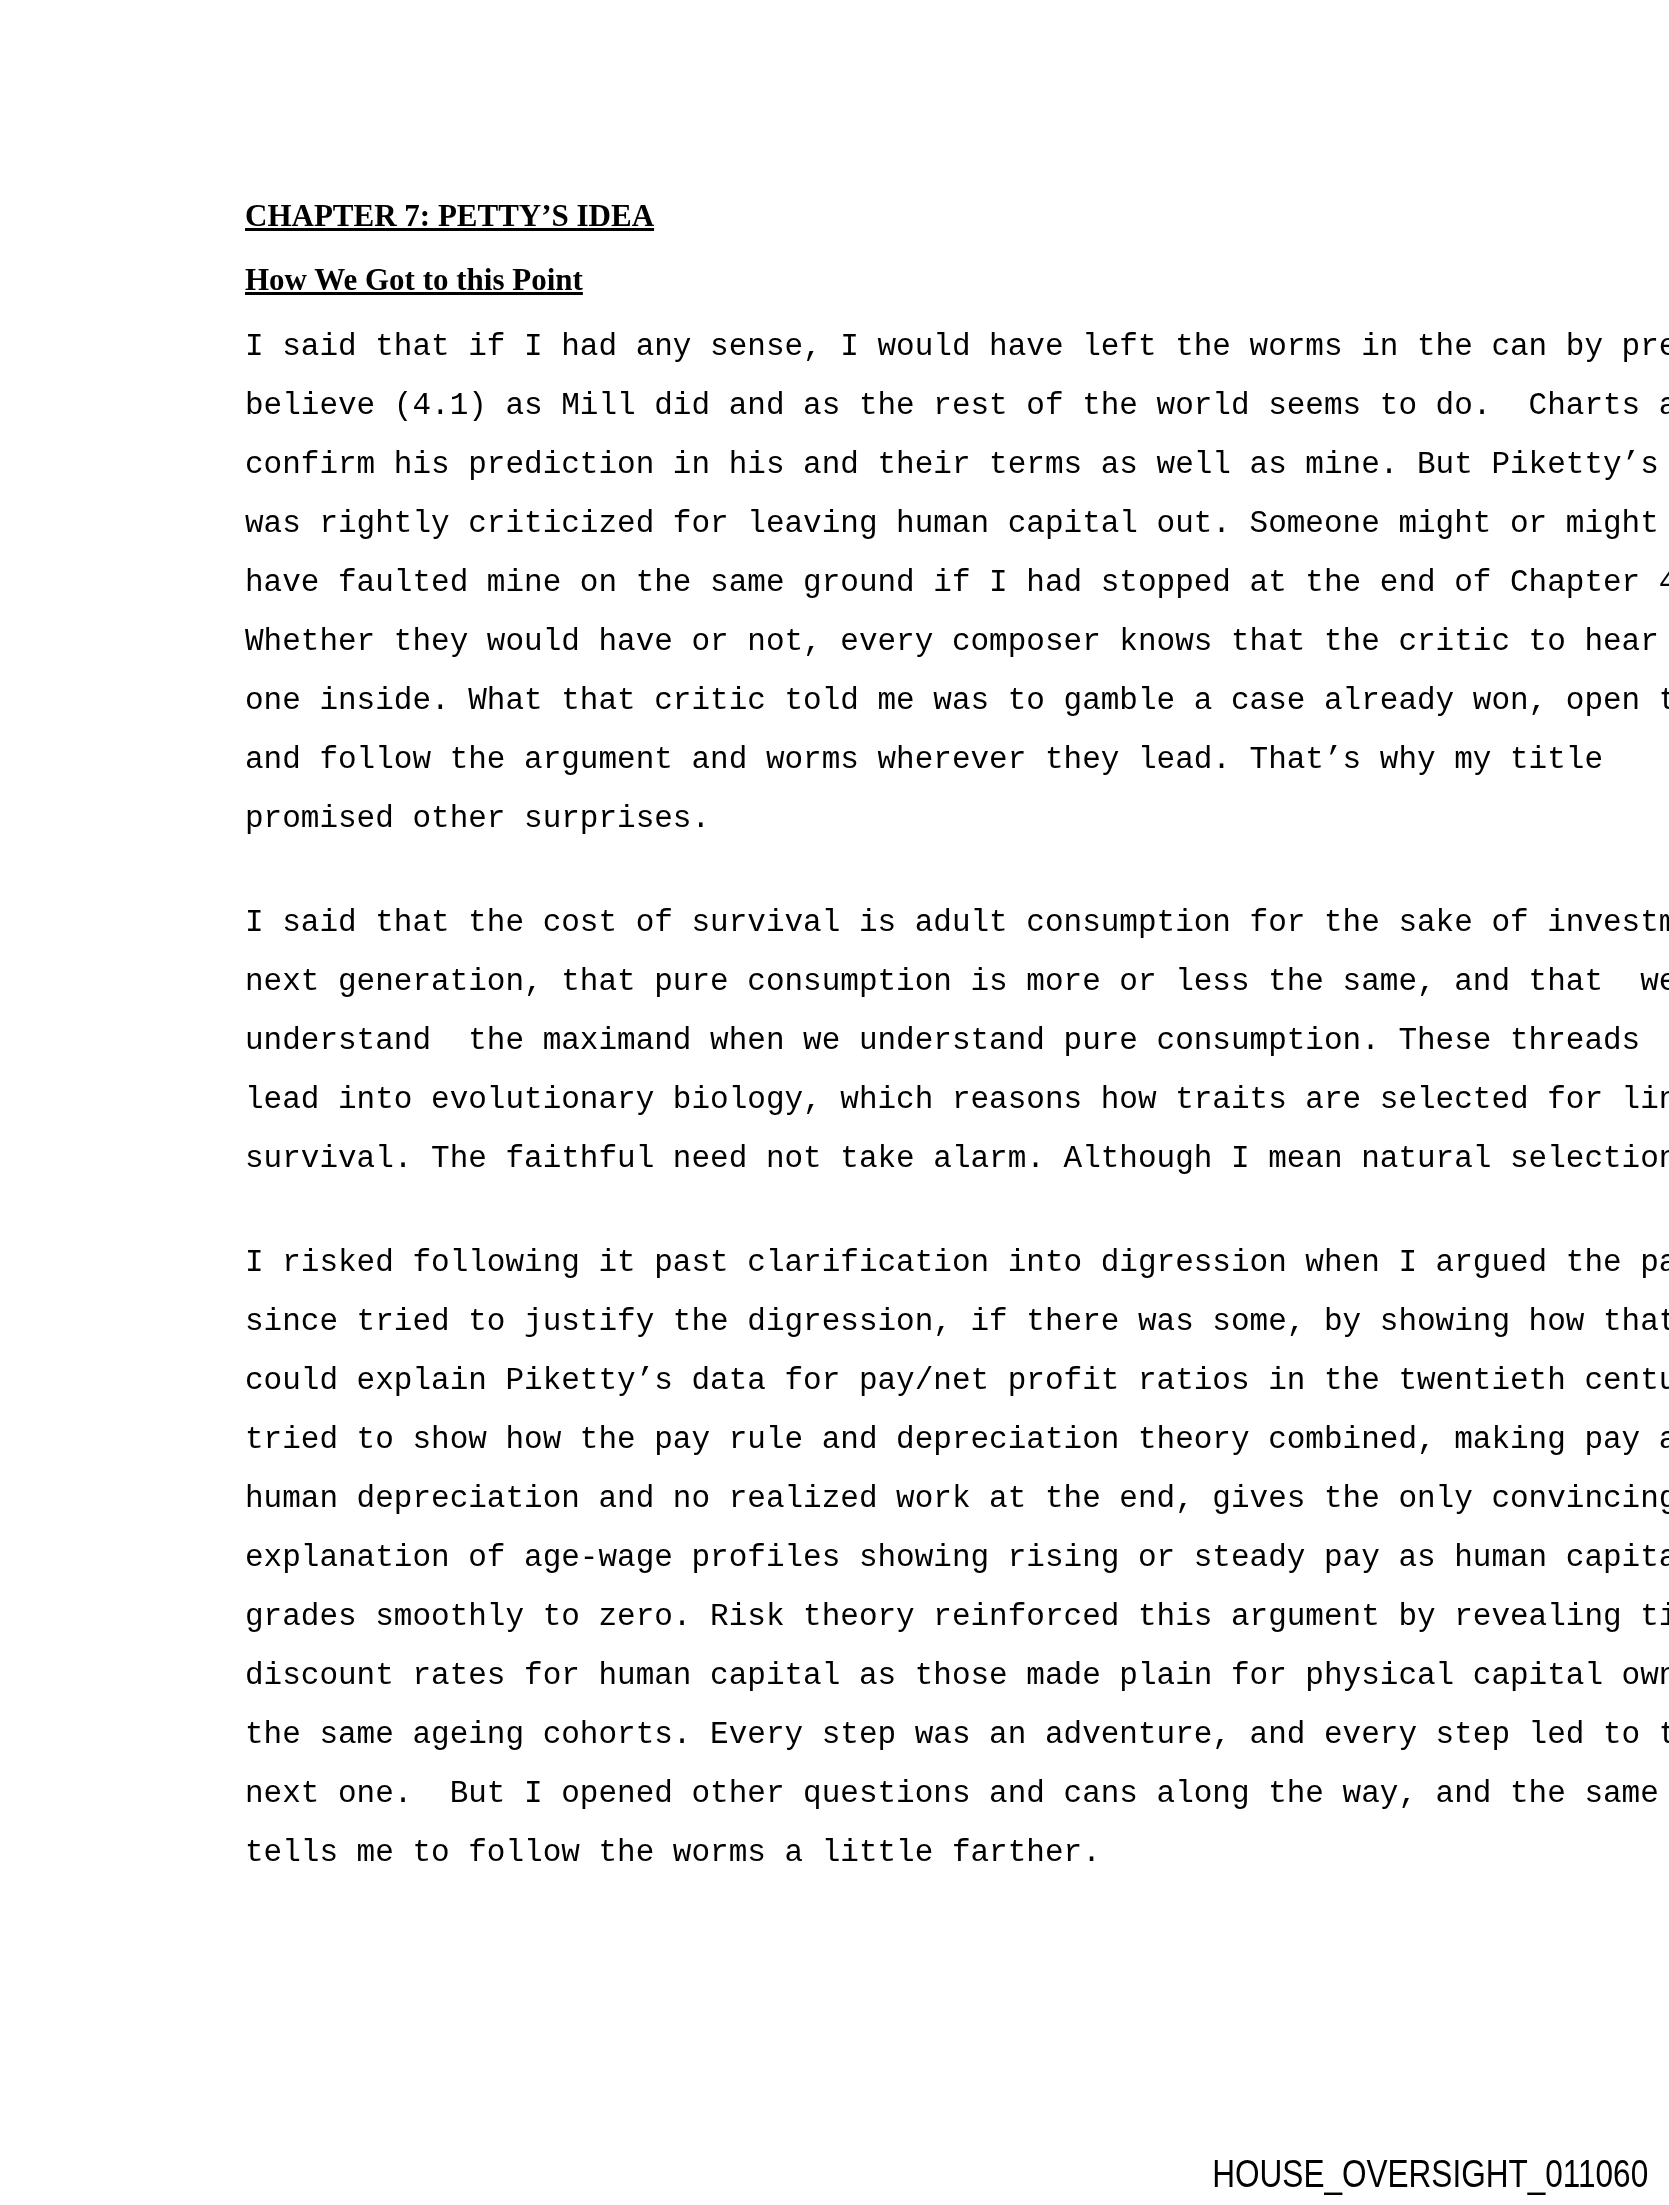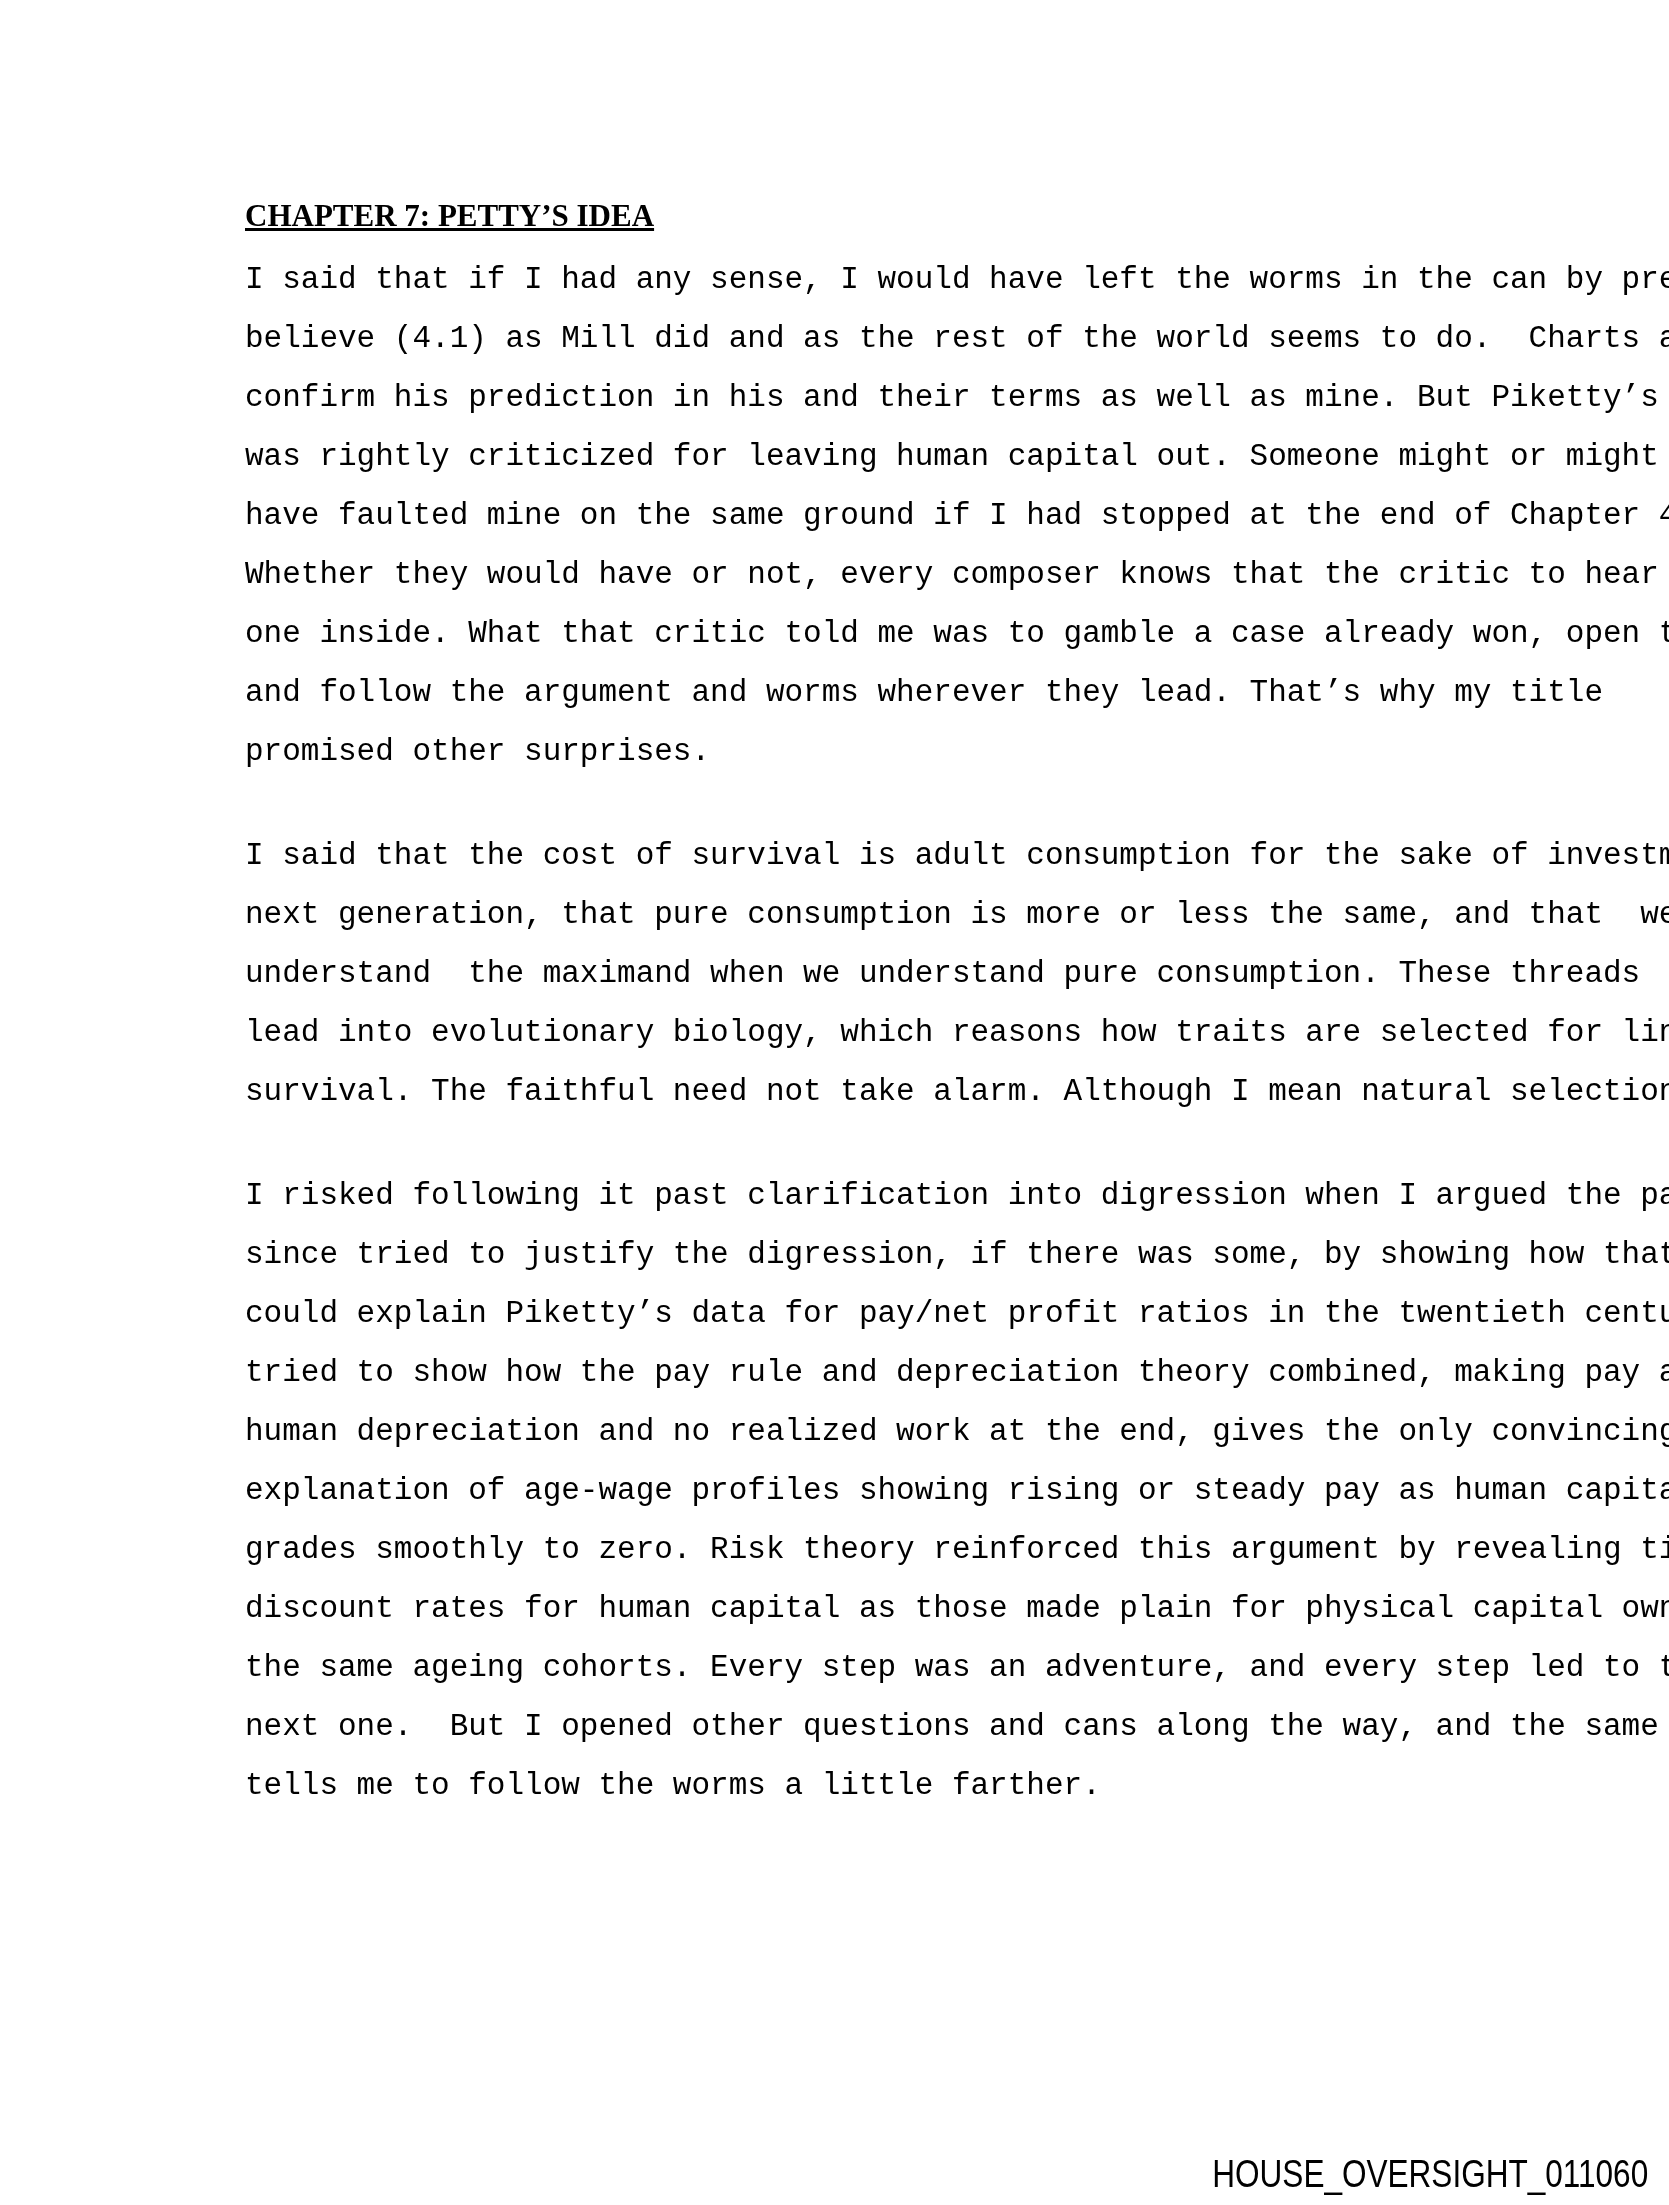--- a/index.html
+++ b/index.html
@@ -61,20 +61,21 @@
     transform-origin: 100% 50%;
     white-space: pre;
   }
 </style>
 </head>
 <body>
 
 <div class="page">
   <main class="content">
     <h1>CHAPTER 7: PETTY’S IDEA</h1>
+    <h2>How We Got to this Point</h2>
     <p class="para">I said that if I had any sense, I would have left the worms in the can by pretending to
 believe (4.1) as Mill did and as the rest of the world seems to do.  Charts and tables
 confirm his prediction in his and their terms as well as mine. But Piketty’s argument
 was rightly criticized for leaving human capital out. Someone might or might not
 have faulted mine on the same ground if I had stopped at the end of Chapter 4.
 Whether they would have or not, every composer knows that the critic to hear is the
 one inside. What that critic told me was to gamble a case already won, open the can,
 and follow the argument and worms wherever they lead. That’s why my title
 promised other surprises.</p>
     <p class="para">I said that the cost of survival is adult consumption for the sake of investment in the

